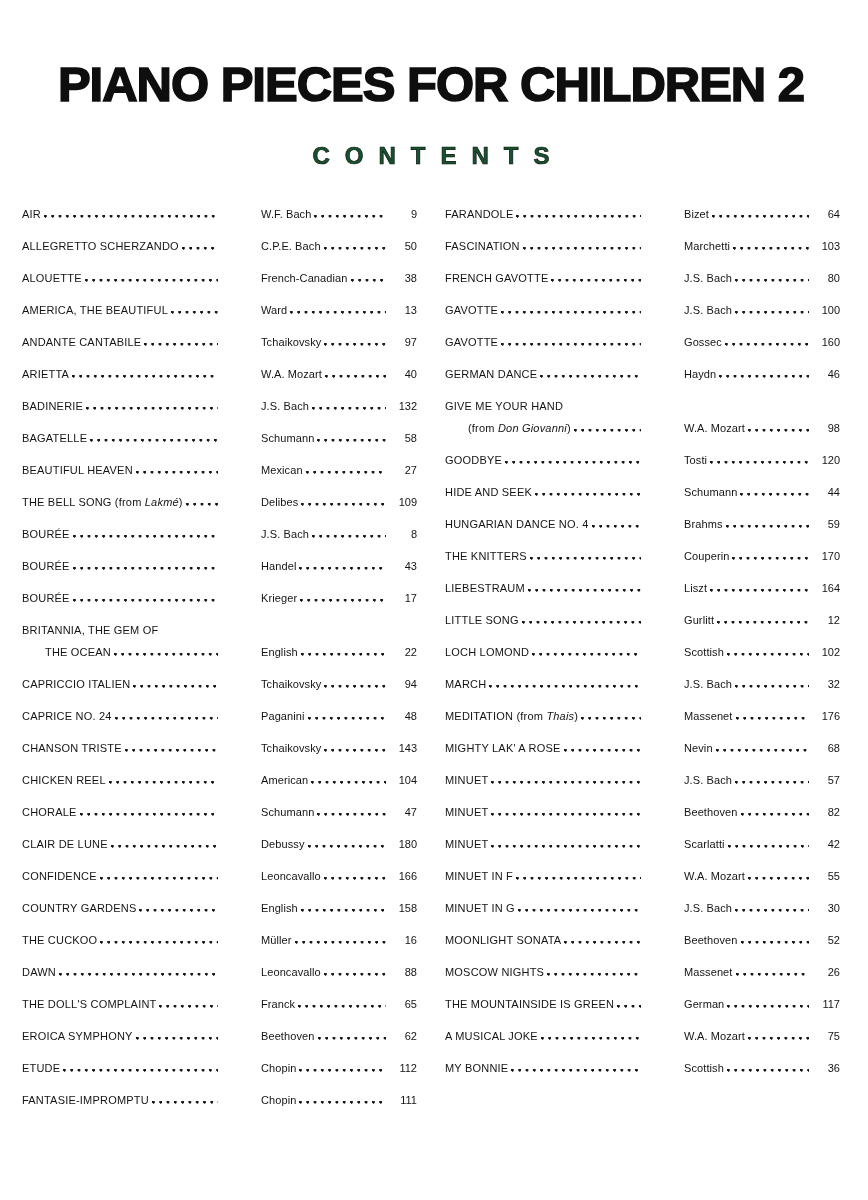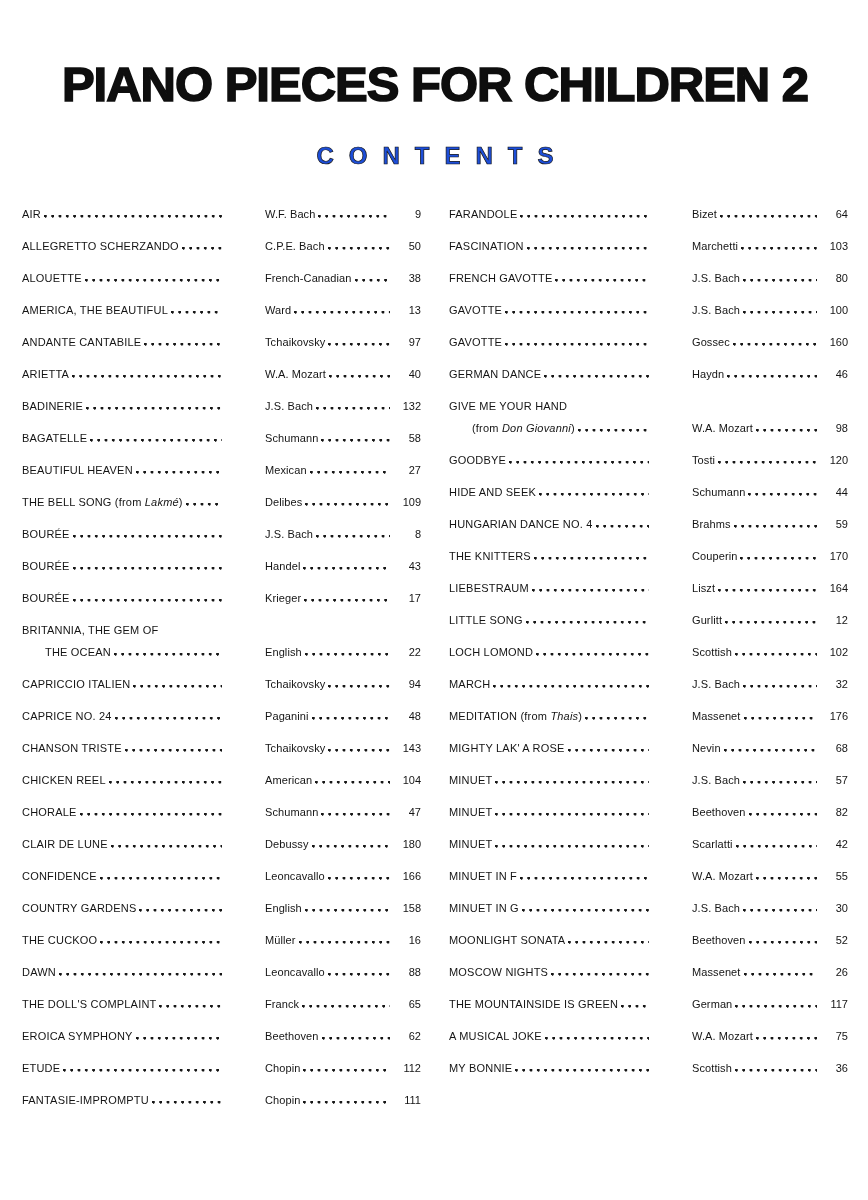--- a/index.html
+++ b/index.html
@@ -6,41 +6,41 @@
   body {
     width: 868px; height: 1200px;
     background: #ffffff;
     color: #141414;
     font-family: "Liberation Sans", sans-serif;
     overflow: hidden;
   }
   .page {
     width: 868px; height: 1200px;
     box-sizing: border-box;
-    padding: 58px 20px 0 22px;
+    padding: 58px 28px 0 22px;
   }
   .book-title {
     margin: 0;
     text-align: center;
     font-size: 49px;
     font-weight: 700;
     letter-spacing: -1px;
     color: #0e0e0e;
     -webkit-text-stroke: 1.6px #0e0e0e;
     line-height: 1.1;
     white-space: nowrap;
   }
   .contents-heading {
     margin: 30px 0 0 0;
     text-align: center;
     font-size: 24px;
     font-weight: 700;
     letter-spacing: 15px;
     text-indent: 15px;
-    color: #1d4ed8;
+    color: #14532d;
     -webkit-text-stroke: 0.7px #111;
   }
   .toc {
     display: flex;
     gap: 28px;
     margin-top: 34px;
   }
   .col {
     flex: 1 1 0;
     min-width: 0;

